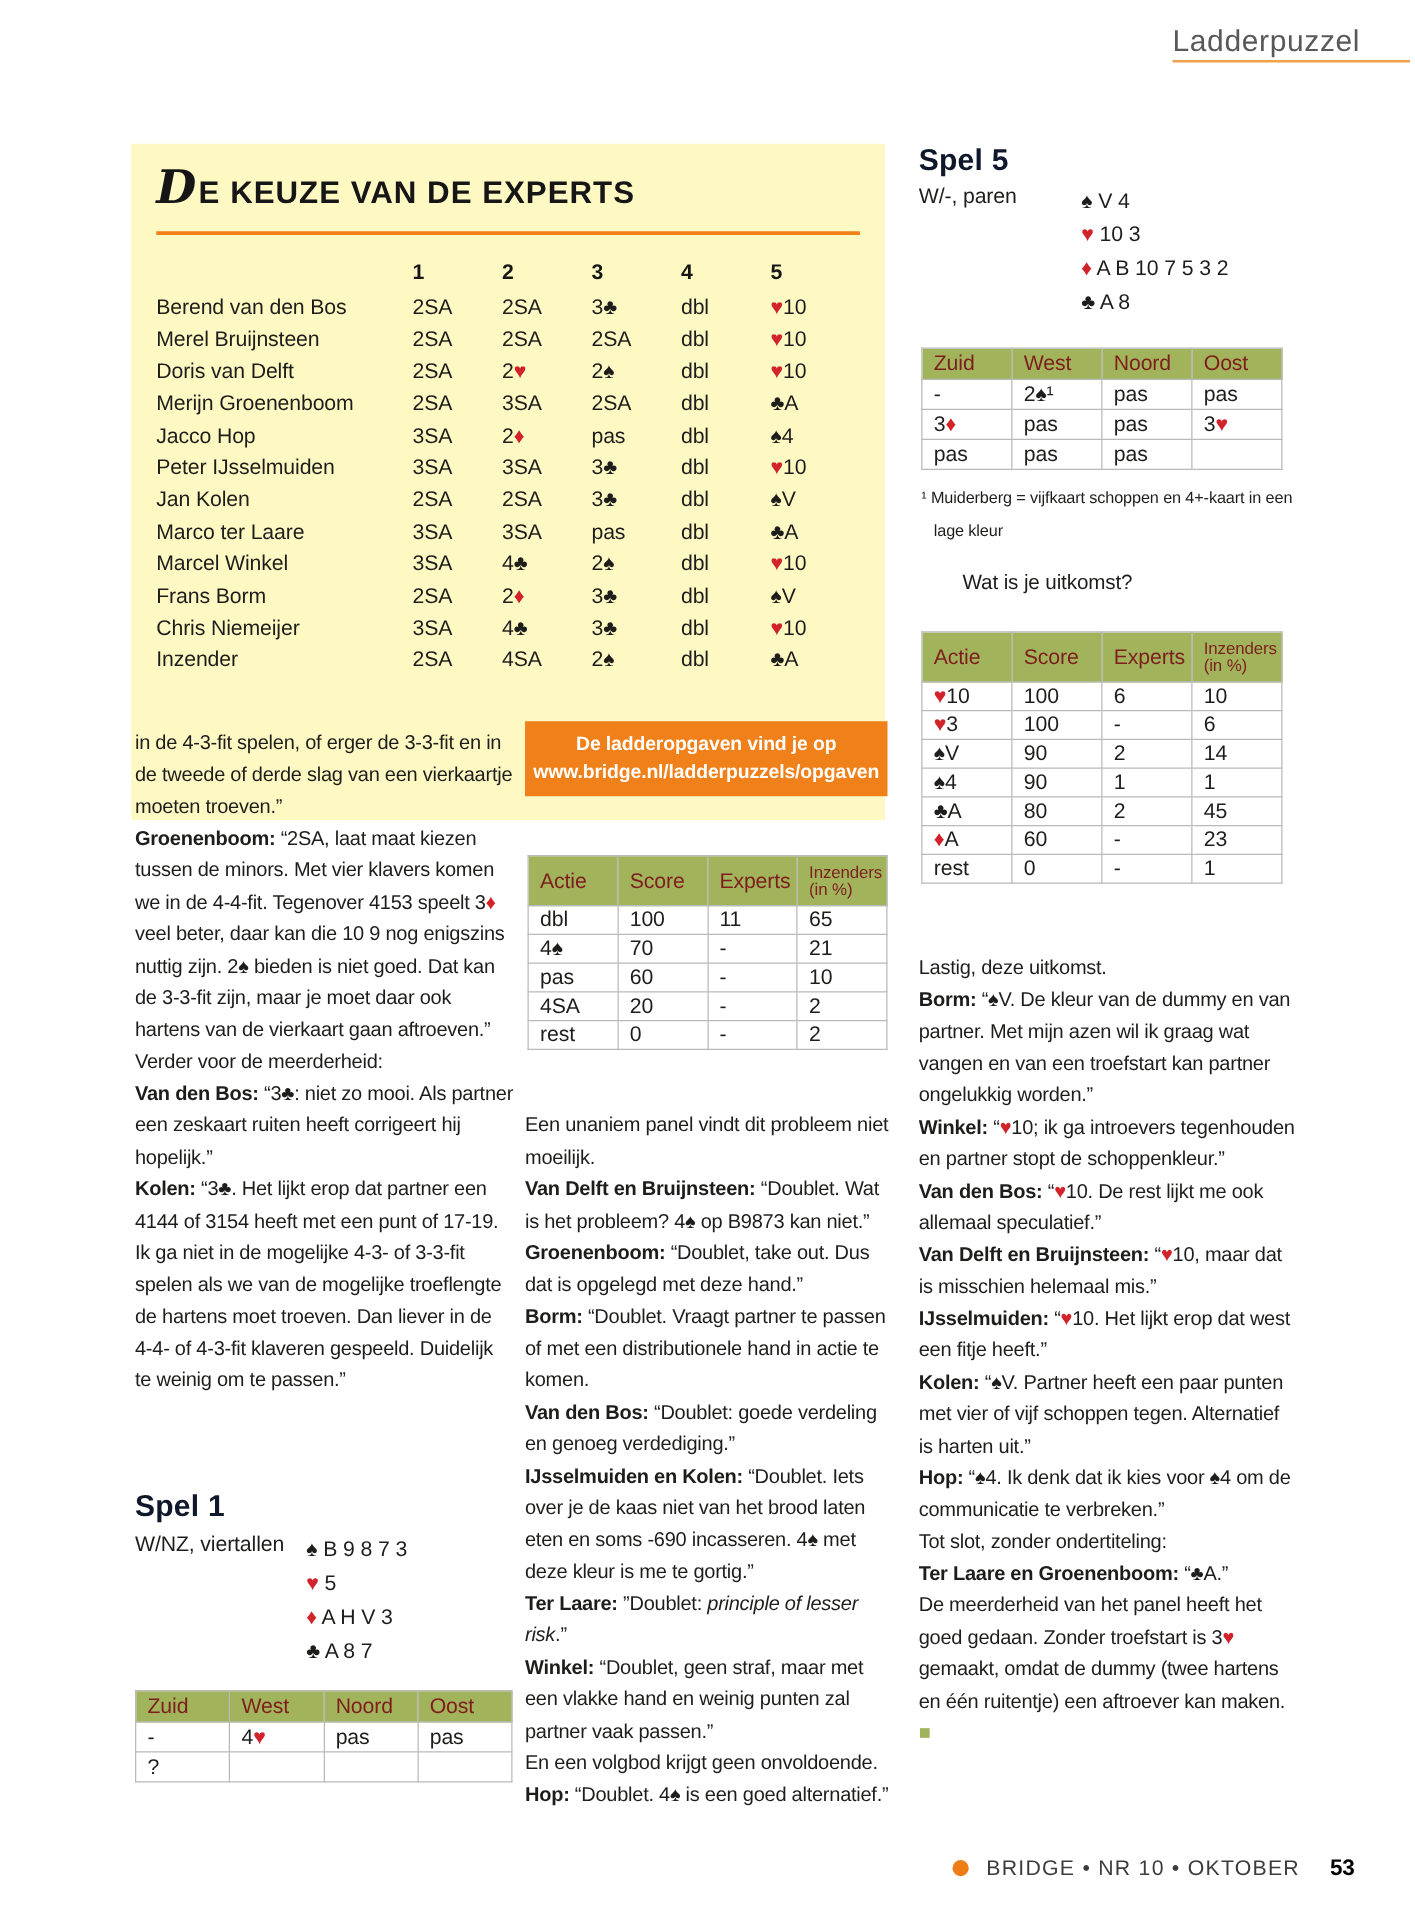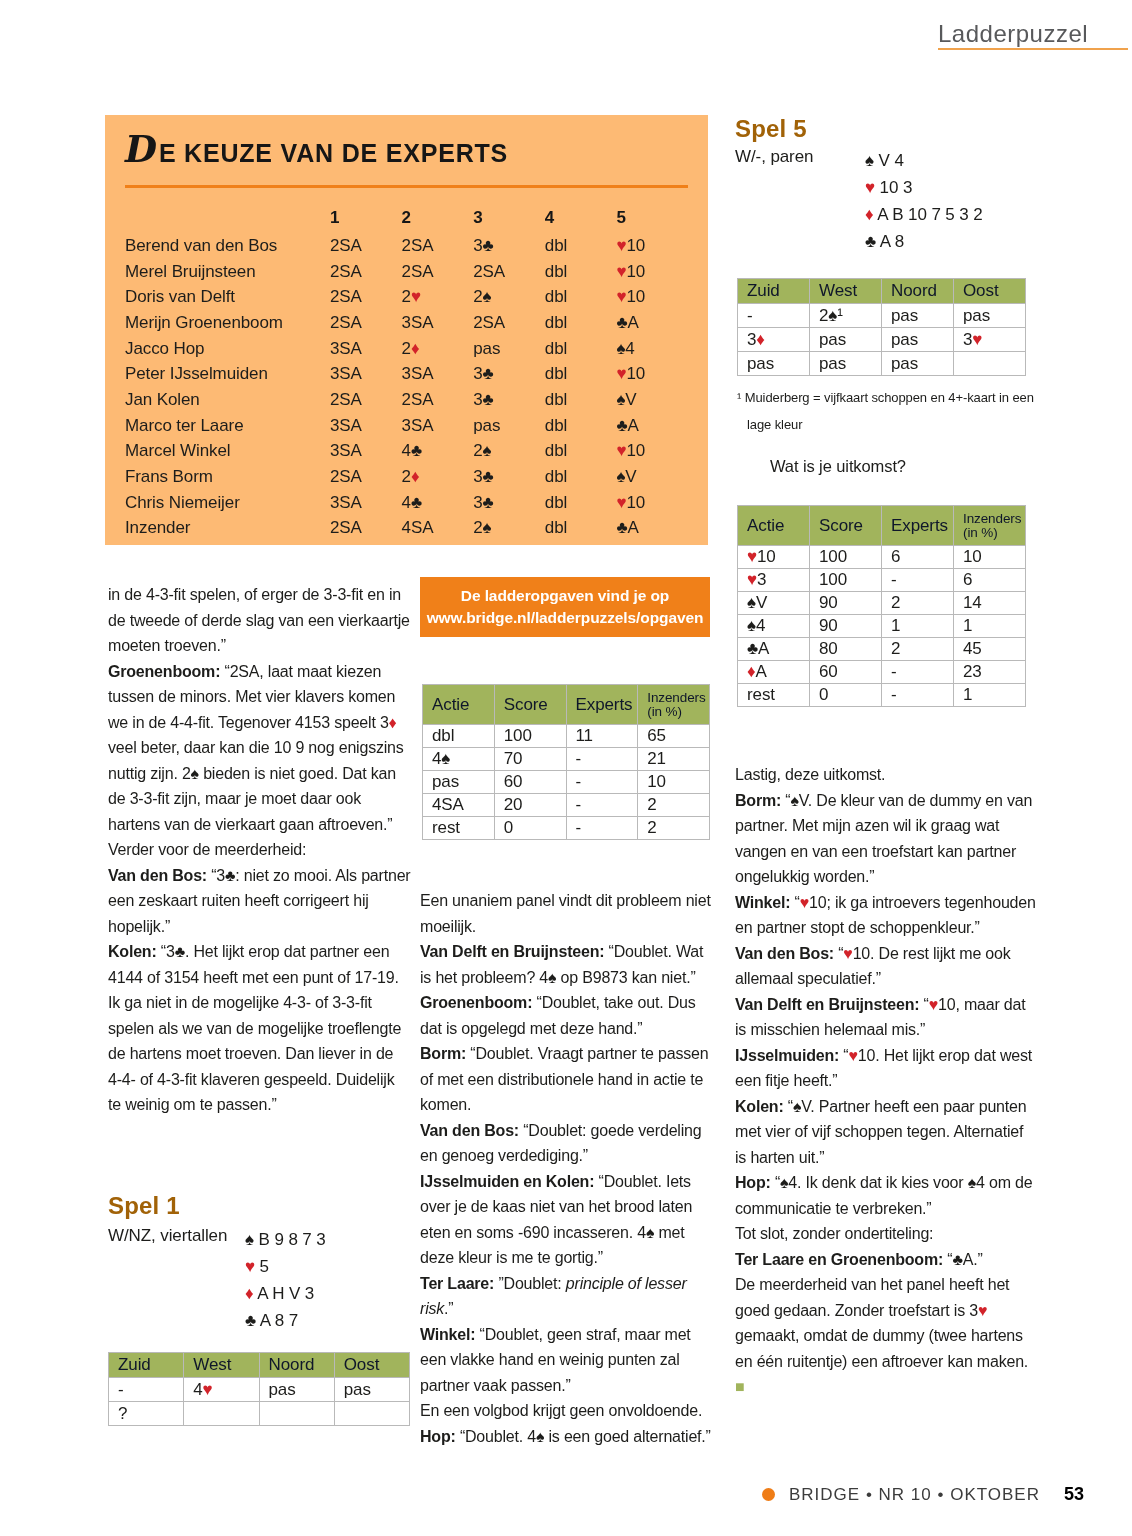--- a/index.html
+++ b/index.html
@@ -8,40 +8,40 @@
     position:relative; width:1132px; height:1536px; background:#ffffff;
     font-family:"Liberation Sans", sans-serif; color:#1d1d1b; overflow:hidden;
     letter-spacing:-0.1px;
   }
 
   
   .hdr-label { position:absolute; top:20px; left:938px; font-size:24px; color:#58595b; letter-spacing:0.5px; }
   .hdr-rule  { position:absolute; top:48px; left:938px; width:190px; height:2px; background:#f0a24c; }
 
   
-  .panel { position:absolute; left:105px; top:115px; width:603px; height:430px; background:#fdba74; }
+  .panel { position:absolute; left:105px; top:115px; width:603px; height:541px; background:#fef9c3; }
   .panel-title { position:absolute; left:20px; top:20px; font-size:25px; font-weight:bold; letter-spacing:0.8px; color:#161616; }
   .panel-title .initial { font-family:"DejaVu Serif", serif; font-style:italic; font-size:37px; line-height:0.8; margin-right:1px; }
   .panel-rule { position:absolute; left:20px; top:70px; width:563px; height:3px; background:#f08019; }
   .experts-table { position:absolute; left:20px; top:88px; width:563px; border-collapse:collapse; table-layout:fixed; }
   .experts-table th, .experts-table td { text-align:left; font-size:17px; font-weight:normal; padding:0; height:25.7px; vertical-align:middle; color:#1d1d1b; }
   .experts-table th { font-weight:bold; height:30px; color:#161616; }
   .experts-table .name-col { width:205px; }
 
   
-  .spel-title { position:absolute; font-size:24px; font-weight:bold; color:#a16207; letter-spacing:0.2px; }
+  .spel-title { position:absolute; font-size:24px; font-weight:bold; color:#0f172a; letter-spacing:0.2px; }
   .deal { position:absolute; font-size:17px; }
   .dealer { position:absolute; left:0; top:0; white-space:nowrap; }
   .hand { position:absolute; top:0; }
   .hand-line { line-height:27px; white-space:nowrap; }
 
   
   .data-table { position:absolute; border-collapse:collapse; table-layout:fixed; background:#ffffff; }
   .data-table th {
-    background:#a1b45c; color:#0f172a; font-weight:normal; text-align:left;
+    background:#a1b45c; color:#7f1d1d; font-weight:normal; text-align:left;
     padding:2px 0 2px 9px; font-size:17px; border:1px solid #b9b9b9; border-bottom:1px solid #b9b9b9;
   }
   .data-table th + th { border-left:1px solid rgba(255,255,255,0.65); }
   .data-table td { border:1px solid #b9b9b9; padding:0 0 0 9px; font-size:17px; height:24px; vertical-align:middle; color:#1d1d1b; }
   .bid-table th { height:25px; }
   .score-table th { height:40px; vertical-align:middle; }
   .score-table td { height:23px; }
   .th-pct span { display:block; font-size:13.5px; line-height:14px; }
 
   .footnote { position:absolute; font-size:13px; line-height:27px; color:#1d1d1b; padding-left:10px; text-indent:-10px; }

